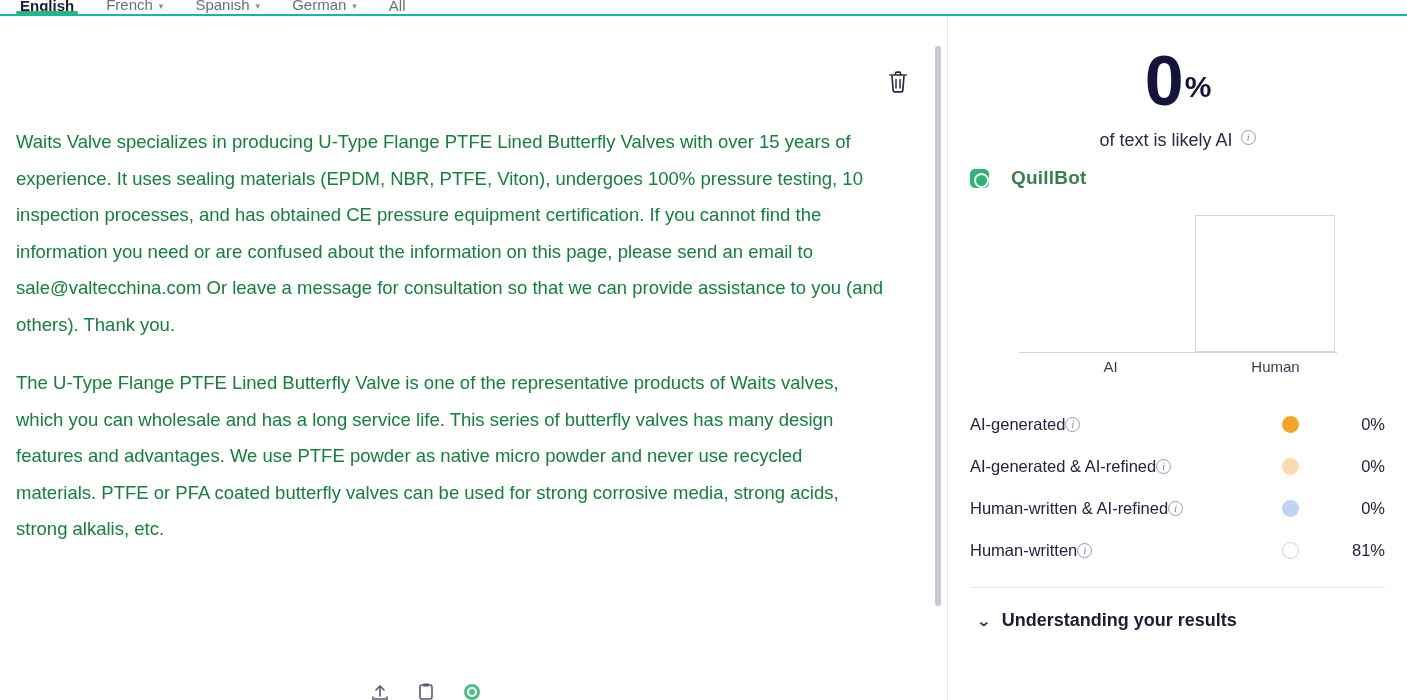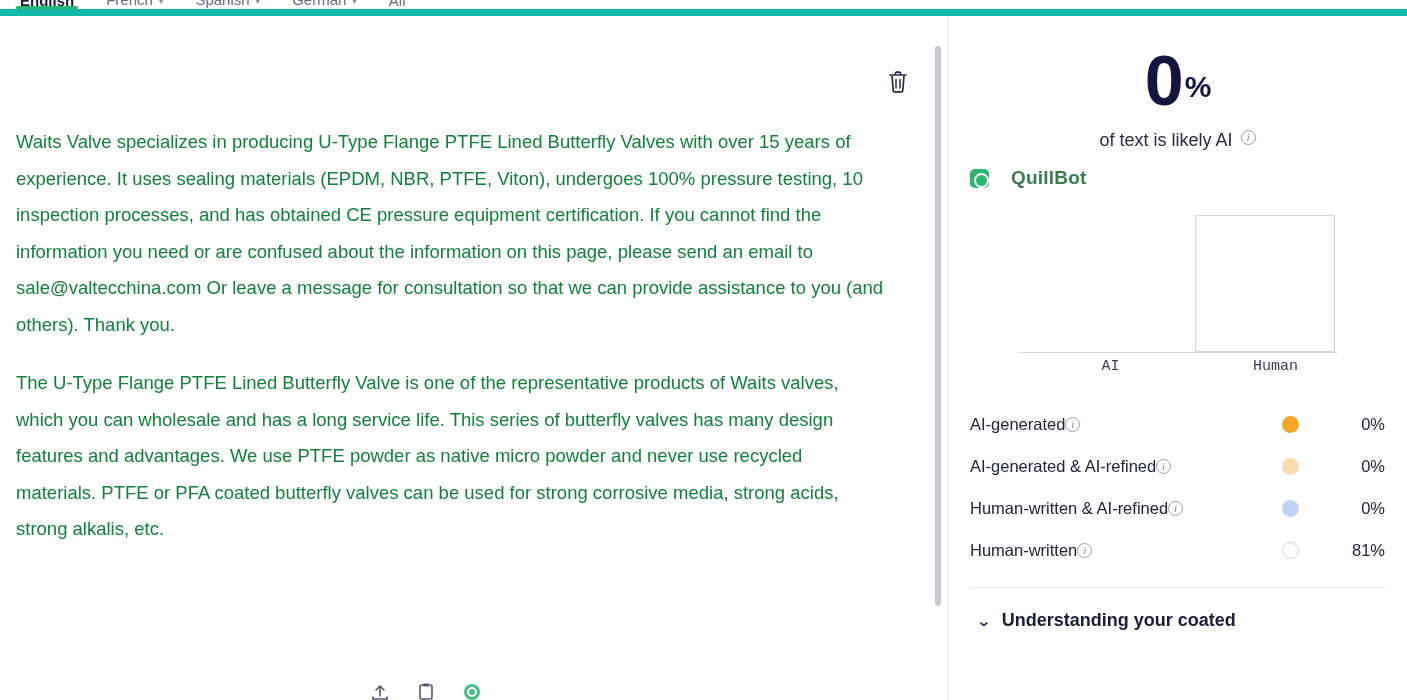--- a/index.html
+++ b/index.html
@@ -18,21 +18,21 @@
     display: flex;
     flex-direction: column;
   }
 
   
   .tabbar {
     position: relative;
     height: 16px;
     flex: 0 0 16px;
     background: #ffffff;
-    border-bottom: 7px solid #14b8a6;
+    border-bottom: 2px solid #14b8a6;
     display: flex;
     align-items: flex-end;
     padding-left: 10px;
     overflow: hidden;
   }
   .tab {
     font-size: 15px;
     color: #6b6b85;
     padding: 0 22px 0 10px;
     line-height: 16px;
@@ -199,21 +199,20 @@
     font-weight: 600;
     letter-spacing: 0.2px;
   }
 
   
   .chart {
     margin: 26px auto 0 auto;
     width: 318px;
     height: 160px;
     position: relative;
-    font-family: Liberation Mono, monospace;
   }
   .chart .axis {
     position: absolute;
     left: 0; right: 0; bottom: 22px;
     height: 1px;
     background: #d6d6e0;
   }
   .chart .bar {
     position: absolute;
     bottom: 23px;
@@ -423,18 +422,18 @@
           </span>
           <span class="dot" style="background:#ffffff;border:1px solid #cfcfdb;"></span>
           <span class="legend-value">81%</span>
         </div>
       </div>
 
       <div class="divider"></div>
 
       <div class="understanding">
         <span class="chev">⌄</span>
-        <span>Understanding your coated</span>
+        <span>Understanding your results</span>
       </div>
 
     </div>
   </div>
 </div>
 
 </body></html>

